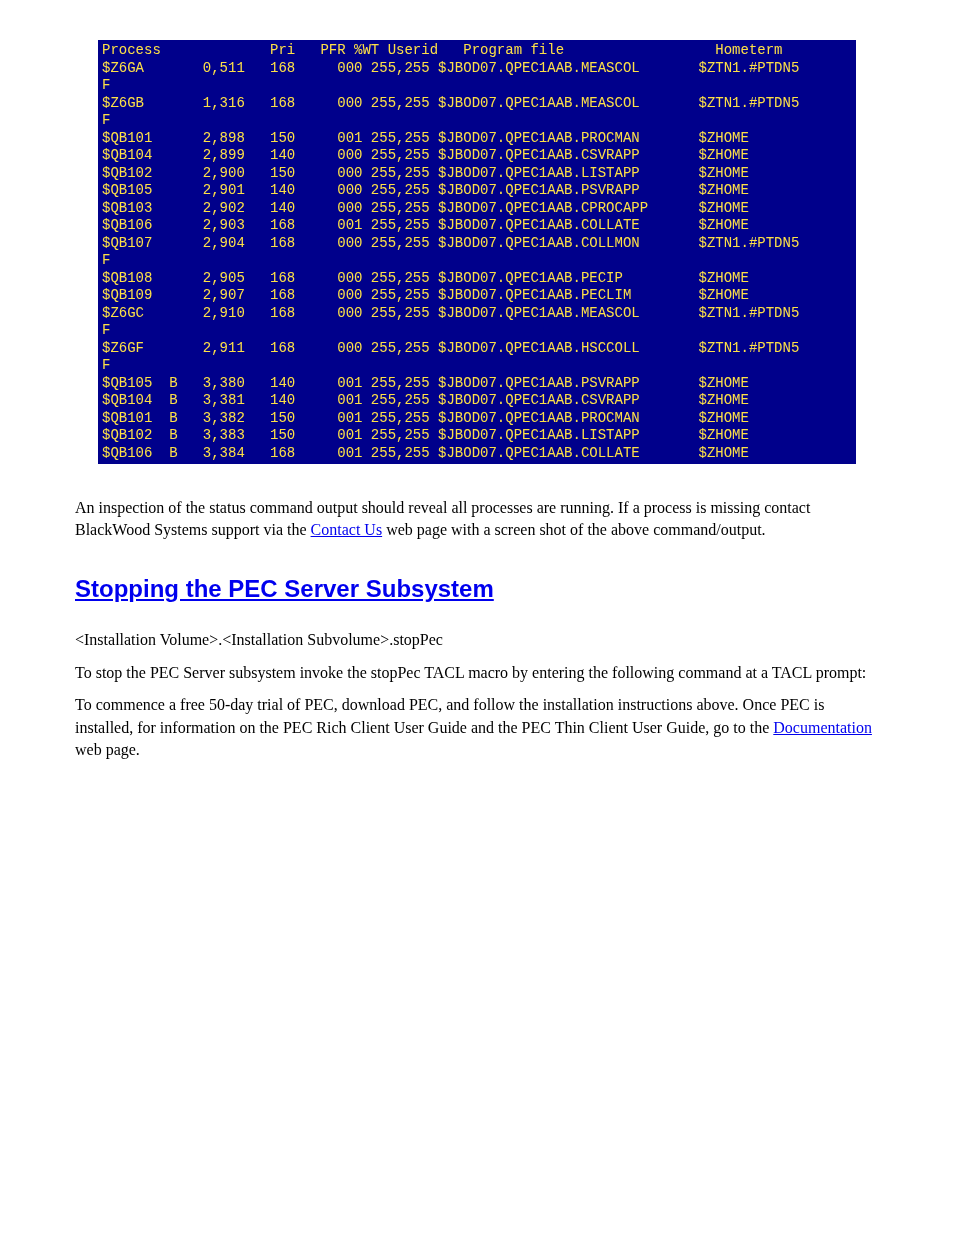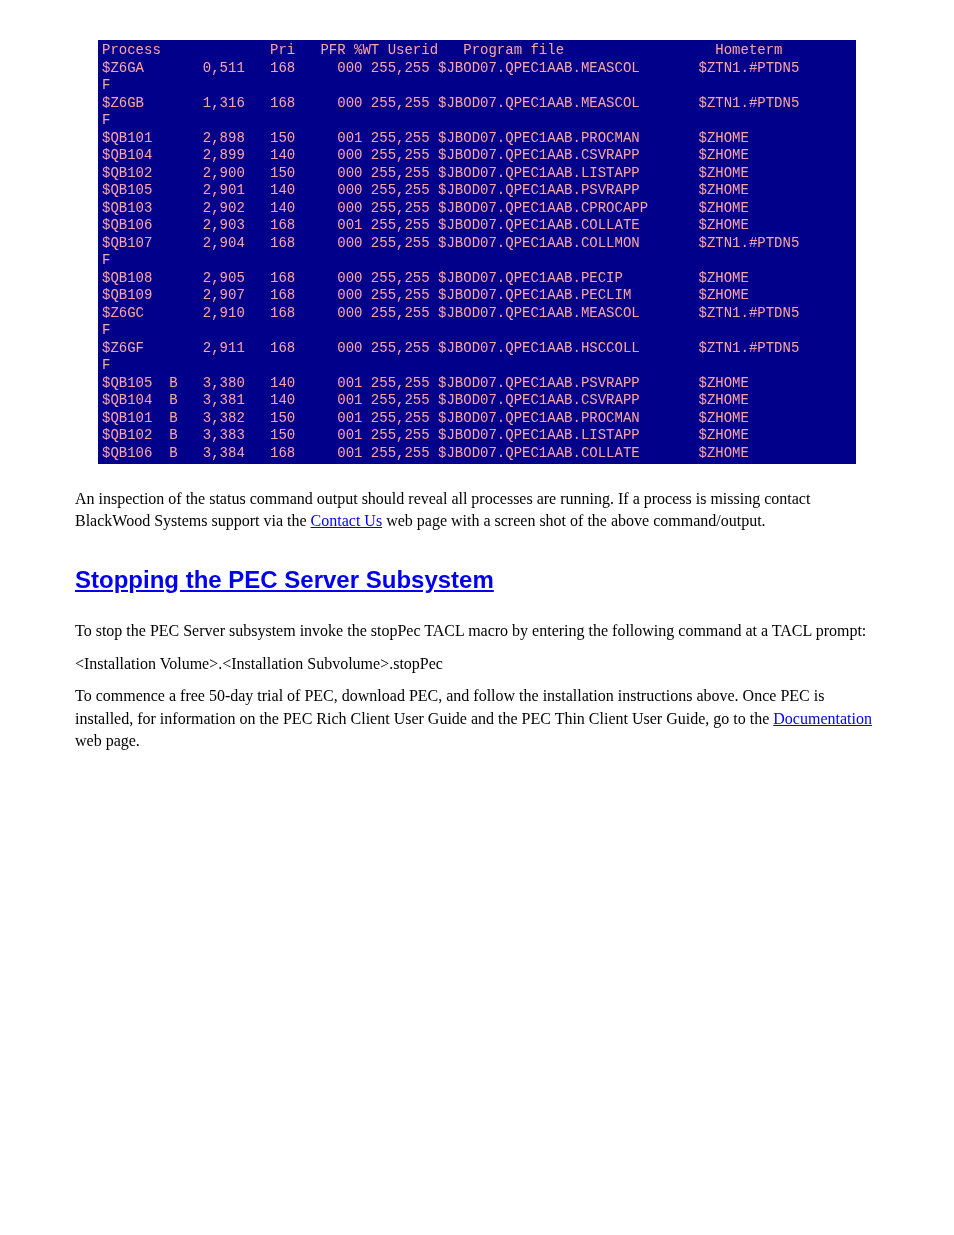--- a/index.html
+++ b/index.html
@@ -6,36 +6,36 @@
     margin: 0;
     padding: 40px 75px;
     font-family: "Times New Roman", Times, serif;
     font-size: 16px;
     color: #000;
     background: #fff;
     line-height: 1.4;
   }
   .terminal {
     background: #00008B;
-    color: #fca5a5;
+    color: #fde047;
     font-family: "Courier New", monospace;
     font-size: 14px;
     line-height: 1.25;
     padding: 2px 4px;
     width: 750px;
     margin: 0 auto 20px auto;
     white-space: pre;
     overflow: hidden;
   }
   .section p {
     margin: 10px 0;
     text-align: left;
   }
   .section {
-    margin-top: 24px;
+    margin-top: 33px;
   }
   .link {
     color: #0000EE;
     text-decoration: underline;
     cursor: pointer;
   }
   h3.link-heading {
     font-family: Arial, Helvetica, sans-serif;
     font-weight: bold;
     font-size: 24px;
@@ -73,19 +73,19 @@
 $QB106  B   3,384   168     001 255,255 $JBOD07.QPEC1AAB.COLLATE       $ZHOME
 </div>
 
 <div class="section">
   <p>
     <span>An inspection of the status command output should reveal all processes are running. If a process is missing contact BlackWood Systems support via the </span><span class="link">Contact Us</span><span> web page with a screen shot of the above command/output.</span>
   </p>
 
   <h3 class="link-heading">Stopping the PEC Server Subsystem</h3>
 
+  <p>&lt;Installation Volume&gt;.&lt;Installation Subvolume&gt;.stopPec</p>
   <p>To stop the PEC Server subsystem invoke the stopPec TACL macro by entering the following command at a TACL prompt:</p>
-  <p>&lt;Installation Volume&gt;.&lt;Installation Subvolume&gt;.stopPec</p>
 
   <p>
     <span>To commence a free 50-day trial of PEC, download PEC, and follow the installation instructions above. Once PEC is installed, for information on the PEC Rich Client User Guide and the PEC Thin Client User Guide, go to the </span><span class="link">Documentation</span><span> web page.</span>
   </p>
 </div>
 
 </body></html>

